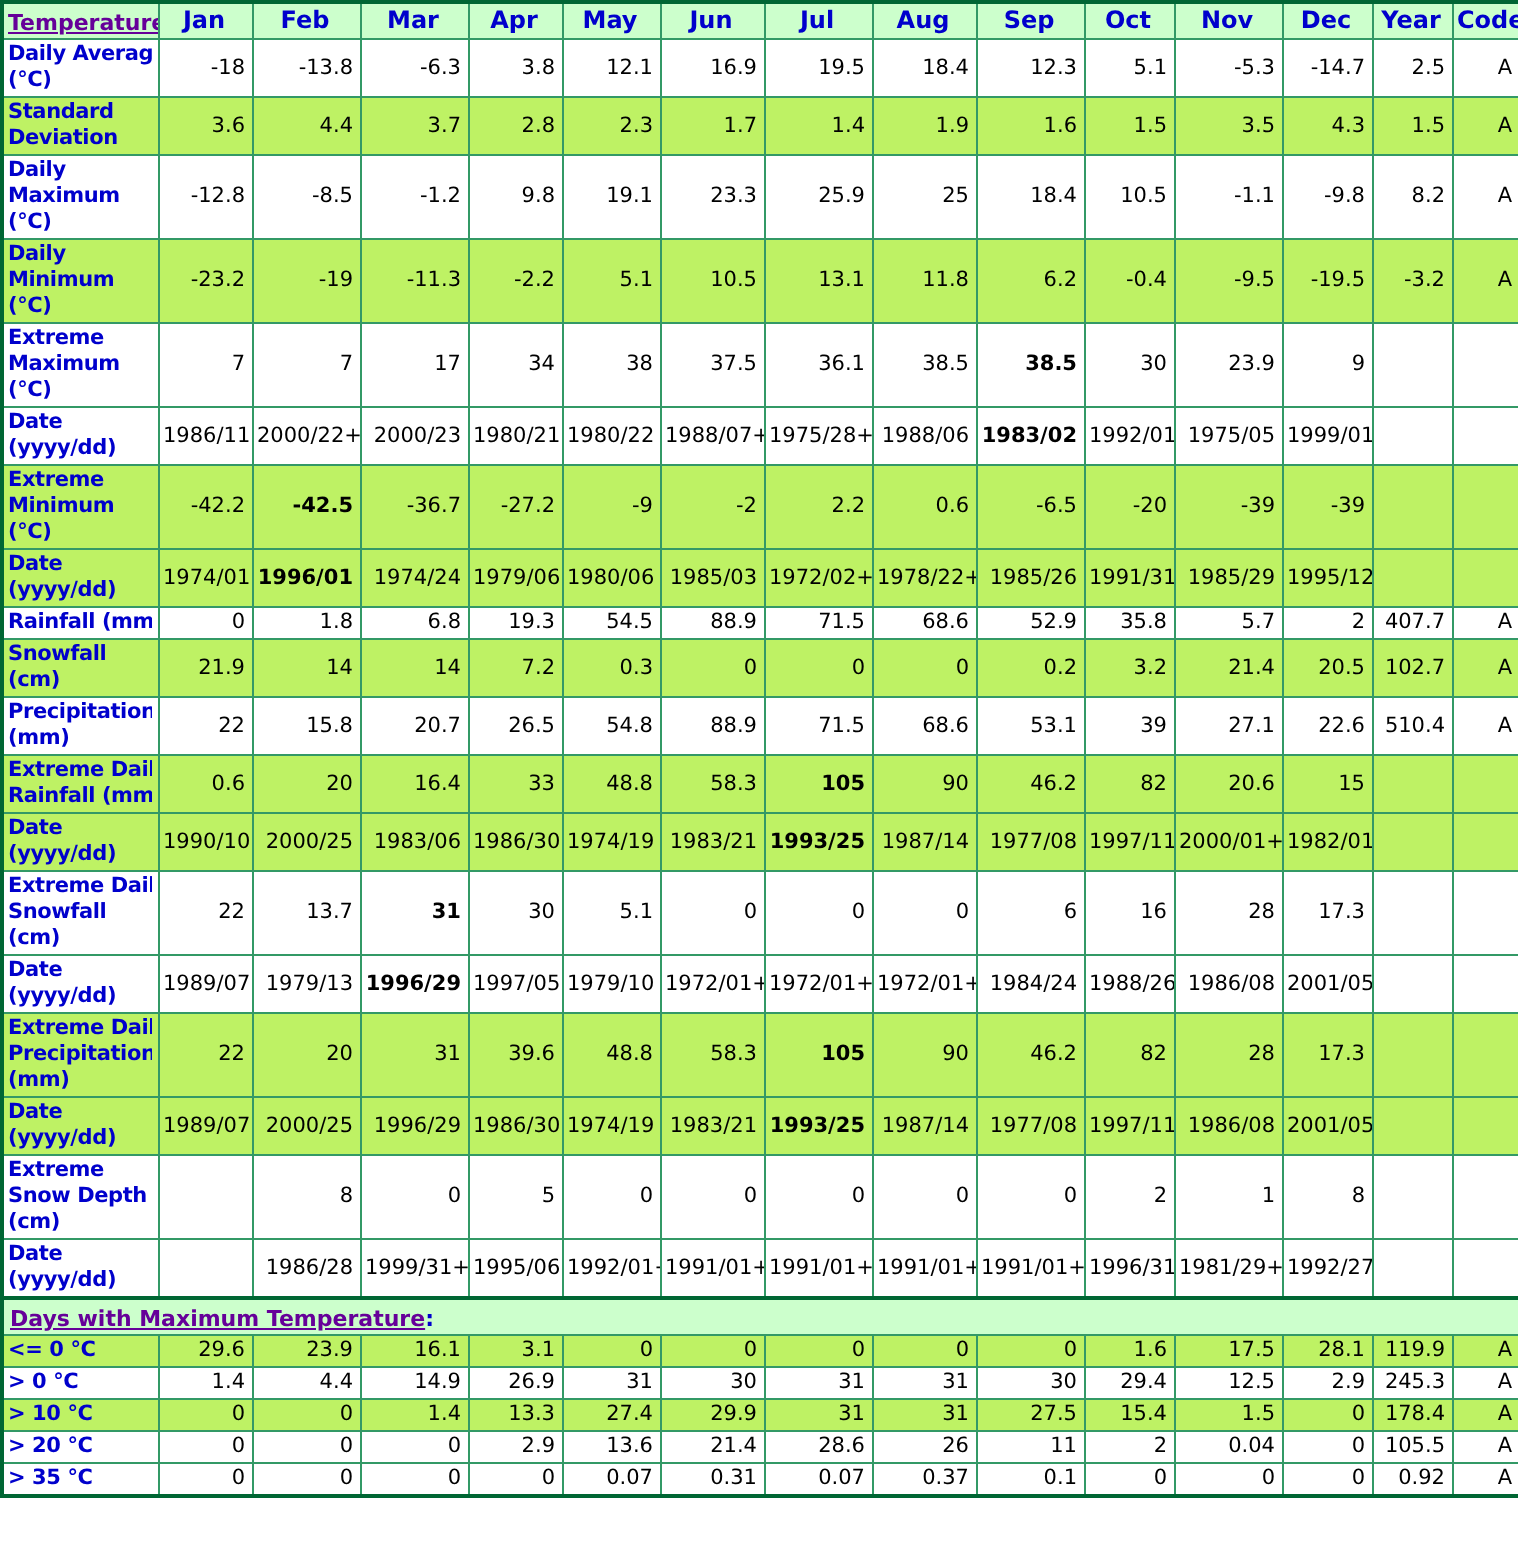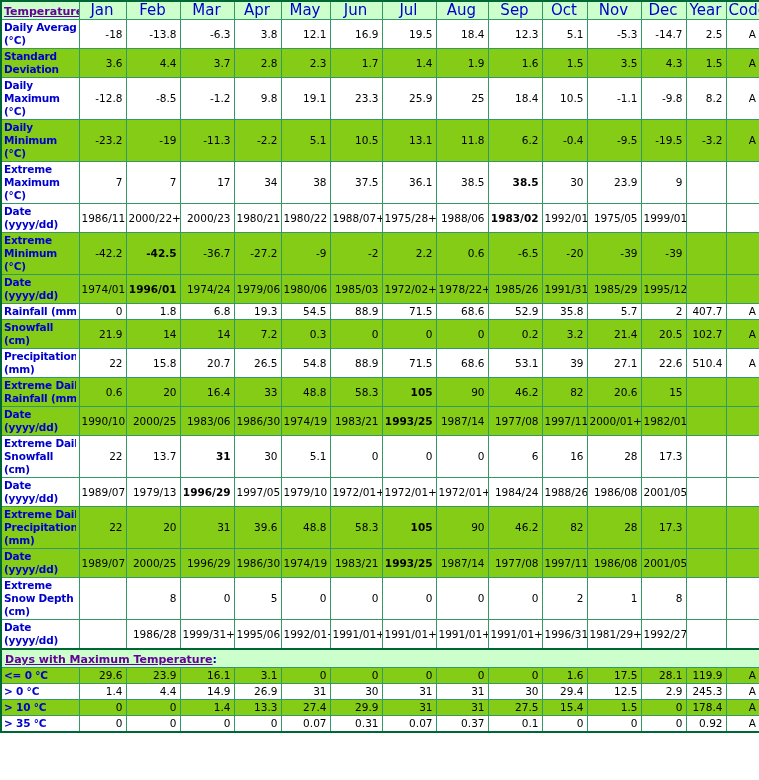--- a/index.html
+++ b/index.html
@@ -1,22 +1,22 @@
 <!DOCTYPE html>
 <html><head>
 <meta charset="utf-8">
 <style>
   html,body{margin:0;padding:0;background:#fff;}
   body{font-family:"DejaVu Sans","Liberation Sans",sans-serif;}
   table.climate{border-collapse:collapse;table-layout:fixed;width:759px;border:2px solid #006633;}
   table.climate th, table.climate td{border:1px solid #339966;vertical-align:middle;padding:1px 3px 1px 2px;line-height:13px;overflow:hidden;}
   tr.white{background:#ffffff;}
-  tr.green{background:#84cc16;}
+  tr.green{background:#bef264;}
   thead tr{background:#ccffcc;}
-  th.colhead{color:#0000cc;font-weight:normal;font-size:15px;text-align:center;padding-top:2px;padding-bottom:2px;}
+  th.colhead{color:#0000cc;font-weight:bold;font-size:12px;text-align:center;padding-top:2px;padding-bottom:2px;}
   th.corner{text-align:left;padding-left:3px;white-space:nowrap;}
   th.rowlabel{color:#0000cc;font-weight:bold;font-size:10.5px;text-align:left;letter-spacing:-0.2px;padding-left:3px;}
   th.rowlabel div{white-space:nowrap;overflow:hidden;}
   td.val{color:#000;font-size:10.5px;text-align:right;white-space:nowrap;}
   td.val.bold{font-weight:bold;}
   tr.sectionrow td{background:#ccffcc;border-top:2px solid #006633;text-align:left;padding-left:3px;white-space:nowrap;}
   .sect-title{color:#660099;font-weight:bold;font-size:11px;text-decoration:underline;cursor:pointer;}
   .sect-colon{color:#0000cc;font-weight:bold;font-size:11px;}
 </style>
 </head>
@@ -501,20 +501,39 @@
         <td class="val">31</td>
         <td class="val">27.5</td>
         <td class="val">15.4</td>
         <td class="val">1.5</td>
         <td class="val">0</td>
         <td class="val">178.4</td>
         <td class="val">A</td>
       </tr>
       <tr class="white">
         <th class="rowlabel">
+          <div>&gt; 20 °C</div>
+        </th>
+        <td class="val">0</td>
+        <td class="val">0</td>
+        <td class="val">0</td>
+        <td class="val">2.9</td>
+        <td class="val">13.6</td>
+        <td class="val">21.4</td>
+        <td class="val">28.6</td>
+        <td class="val">26</td>
+        <td class="val">11</td>
+        <td class="val">2</td>
+        <td class="val">0.04</td>
+        <td class="val">0</td>
+        <td class="val">105.5</td>
+        <td class="val">A</td>
+      </tr>
+      <tr class="white">
+        <th class="rowlabel">
           <div>&gt; 35 °C</div>
         </th>
         <td class="val">0</td>
         <td class="val">0</td>
         <td class="val">0</td>
         <td class="val">0</td>
         <td class="val">0.07</td>
         <td class="val">0.31</td>
         <td class="val">0.07</td>
         <td class="val">0.37</td>

